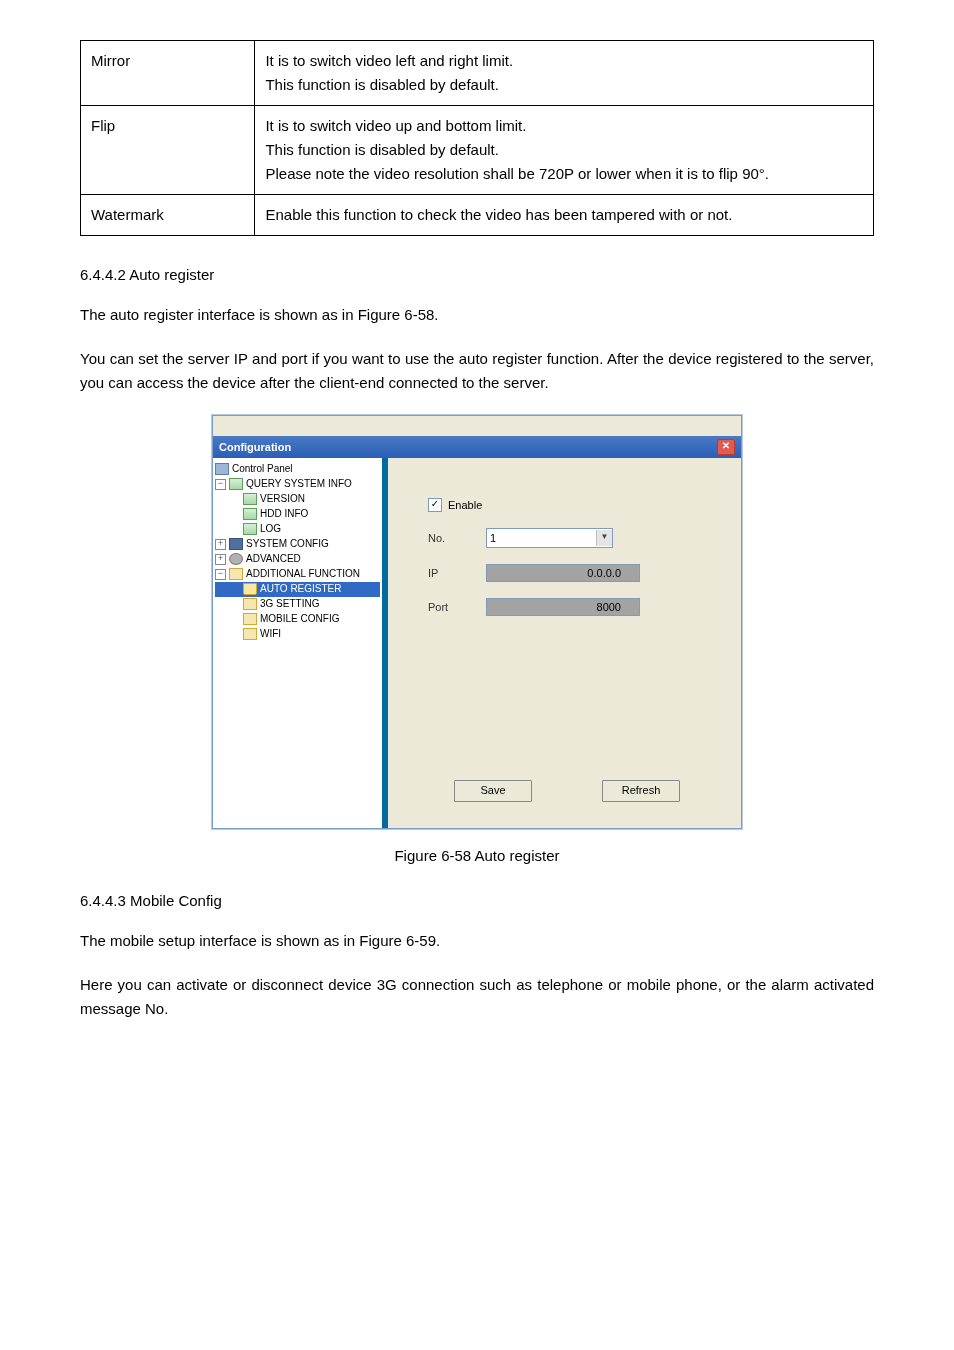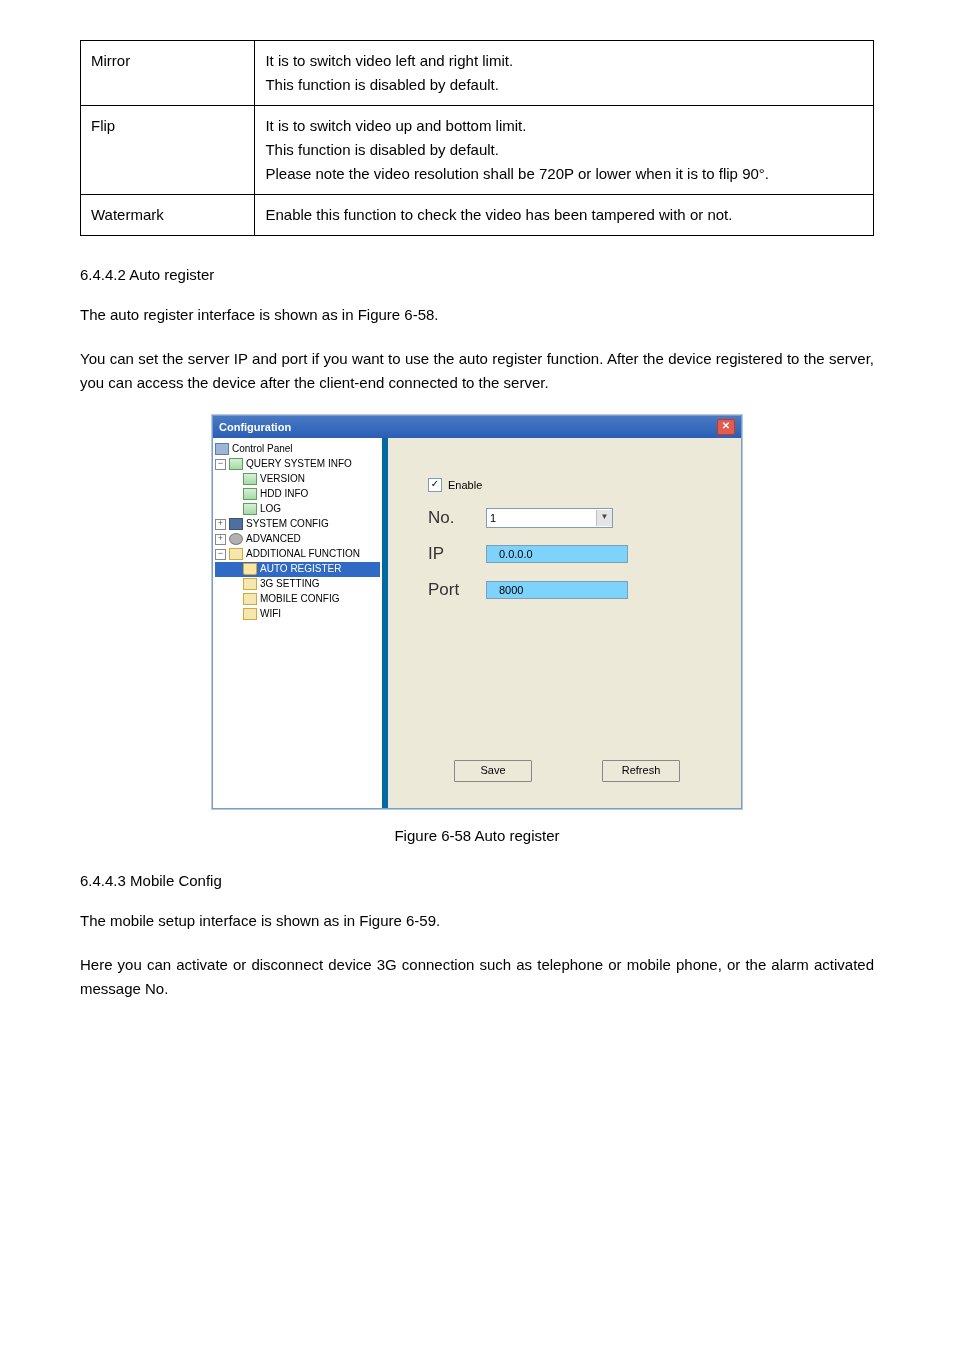--- a/index.html
+++ b/index.html
@@ -49,20 +49,21 @@
     box-shadow: 0 0 0 1px #b9c9dd;
   }
   .cw-title {
     background: linear-gradient(#4a79c4, #2a5fb6);
     color: #fff;
     font-weight: bold;
     padding: 3px 6px;
     display: flex;
     justify-content: space-between;
     align-items: center;
+    margin-top: 20px;
   }
   .cw-close {
     width: 16px;
     height: 14px;
     background: #e35b4e;
     border: 1px solid #c0392b;
     color: #fff;
     font-size: 10px;
     line-height: 12px;
     text-align: center;
@@ -125,31 +126,32 @@
     padding: 40px 30px 10px 40px;
     position: relative;
   }
   .frow {
     display: flex;
     align-items: center;
     margin-bottom: 16px;
   }
   .flabel {
     width: 58px;
-    font-size: 17px;
+    font-size: 11px;
     color: #333;
   }
   .finput {
     width: 116px;
     height: 16px;
     border: 1px solid #7f9db9;
-    background: #7dd3fc;
-    font-size: 11px;
-    padding: 0 12px;
+    background: #a3a3a3;
+    font-size: 11px;
+    padding: 0 18px;
     line-height: 16px;
+    text-align: right;
   }
   .fselect {
     width: 122px;
     height: 18px;
     border: 1px solid #7f9db9;
     background: #fff;
     display: flex;
     justify-content: space-between;
     align-items: center;
     font-size: 11px;

